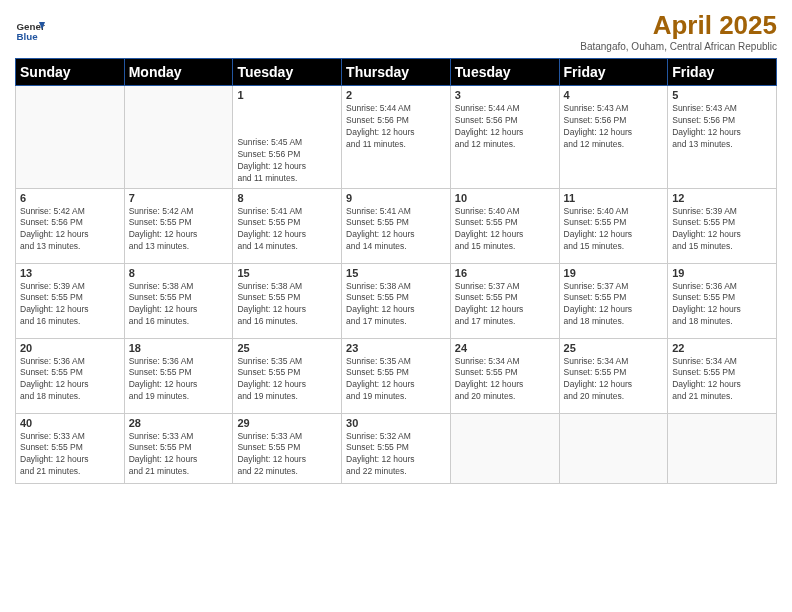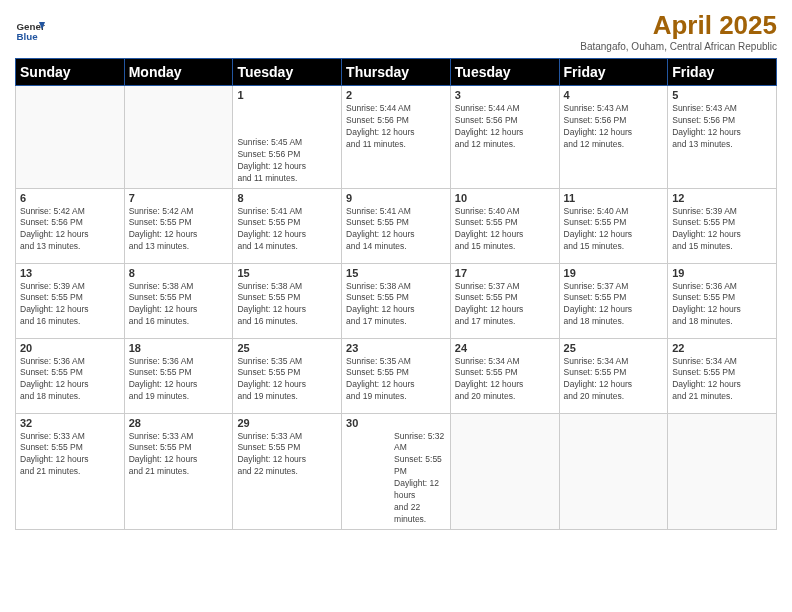--- a/index.html
+++ b/index.html
@@ -164,21 +164,21 @@
 and 16 minutes.</div>
           </td>
           <td>
             <div class="day-num">15</div>
             <div class="day-info" style="white-space: pre-line;">Sunrise: 5:38 AM
 Sunset: 5:55 PM
 Daylight: 12 hours
 and 17 minutes.</div>
           </td>
           <td>
-            <div class="day-num">17</div>
+            <div class="day-num">16</div>
             <div class="day-info" style="white-space: pre-line;">Sunrise: 5:37 AM
 Sunset: 5:55 PM
 Daylight: 12 hours
 and 17 minutes.</div>
           </td>
           <td>
             <div class="day-num">19</div>
             <div class="day-info" style="white-space: pre-line;">Sunrise: 5:37 AM
 Sunset: 5:55 PM
 Daylight: 12 hours
@@ -238,21 +238,21 @@
           <td>
             <div class="day-num">22</div>
             <div class="day-info" style="white-space: pre-line;">Sunrise: 5:34 AM
 Sunset: 5:55 PM
 Daylight: 12 hours
 and 21 minutes.</div>
           </td>
         </tr>
         <tr class="last-row">
           <td>
-            <div class="day-num">32</div>
+            <div class="day-num">40</div>
             <div class="day-info" style="white-space: pre-line;">Sunrise: 5:33 AM
 Sunset: 5:55 PM
 Daylight: 12 hours
 and 21 minutes.</div>
           </td>
           <td>
             <div class="day-num">28</div>
             <div class="day-info" style="white-space: pre-line;">Sunrise: 5:33 AM
 Sunset: 5:55 PM
 Daylight: 12 hours
@@ -260,21 +260,21 @@
           </td>
           <td>
             <div class="day-num">29</div>
             <div class="day-info" style="white-space: pre-line;">Sunrise: 5:33 AM
 Sunset: 5:55 PM
 Daylight: 12 hours
 and 22 minutes.</div>
           </td>
           <td>
             <div class="day-num">30</div>
-            <div class="day-info" style="white-space: pre-line; margin-left: 48px;">Sunrise: 5:32 AM
+            <div class="day-info" style="white-space: pre-line;">Sunrise: 5:32 AM
 Sunset: 5:55 PM
 Daylight: 12 hours
 and 22 minutes.</div>
           </td>
           <td class="empty"></td>
           <td class="empty"></td>
           <td class="empty"></td>
         </tr>
       </tbody>
   </table>

